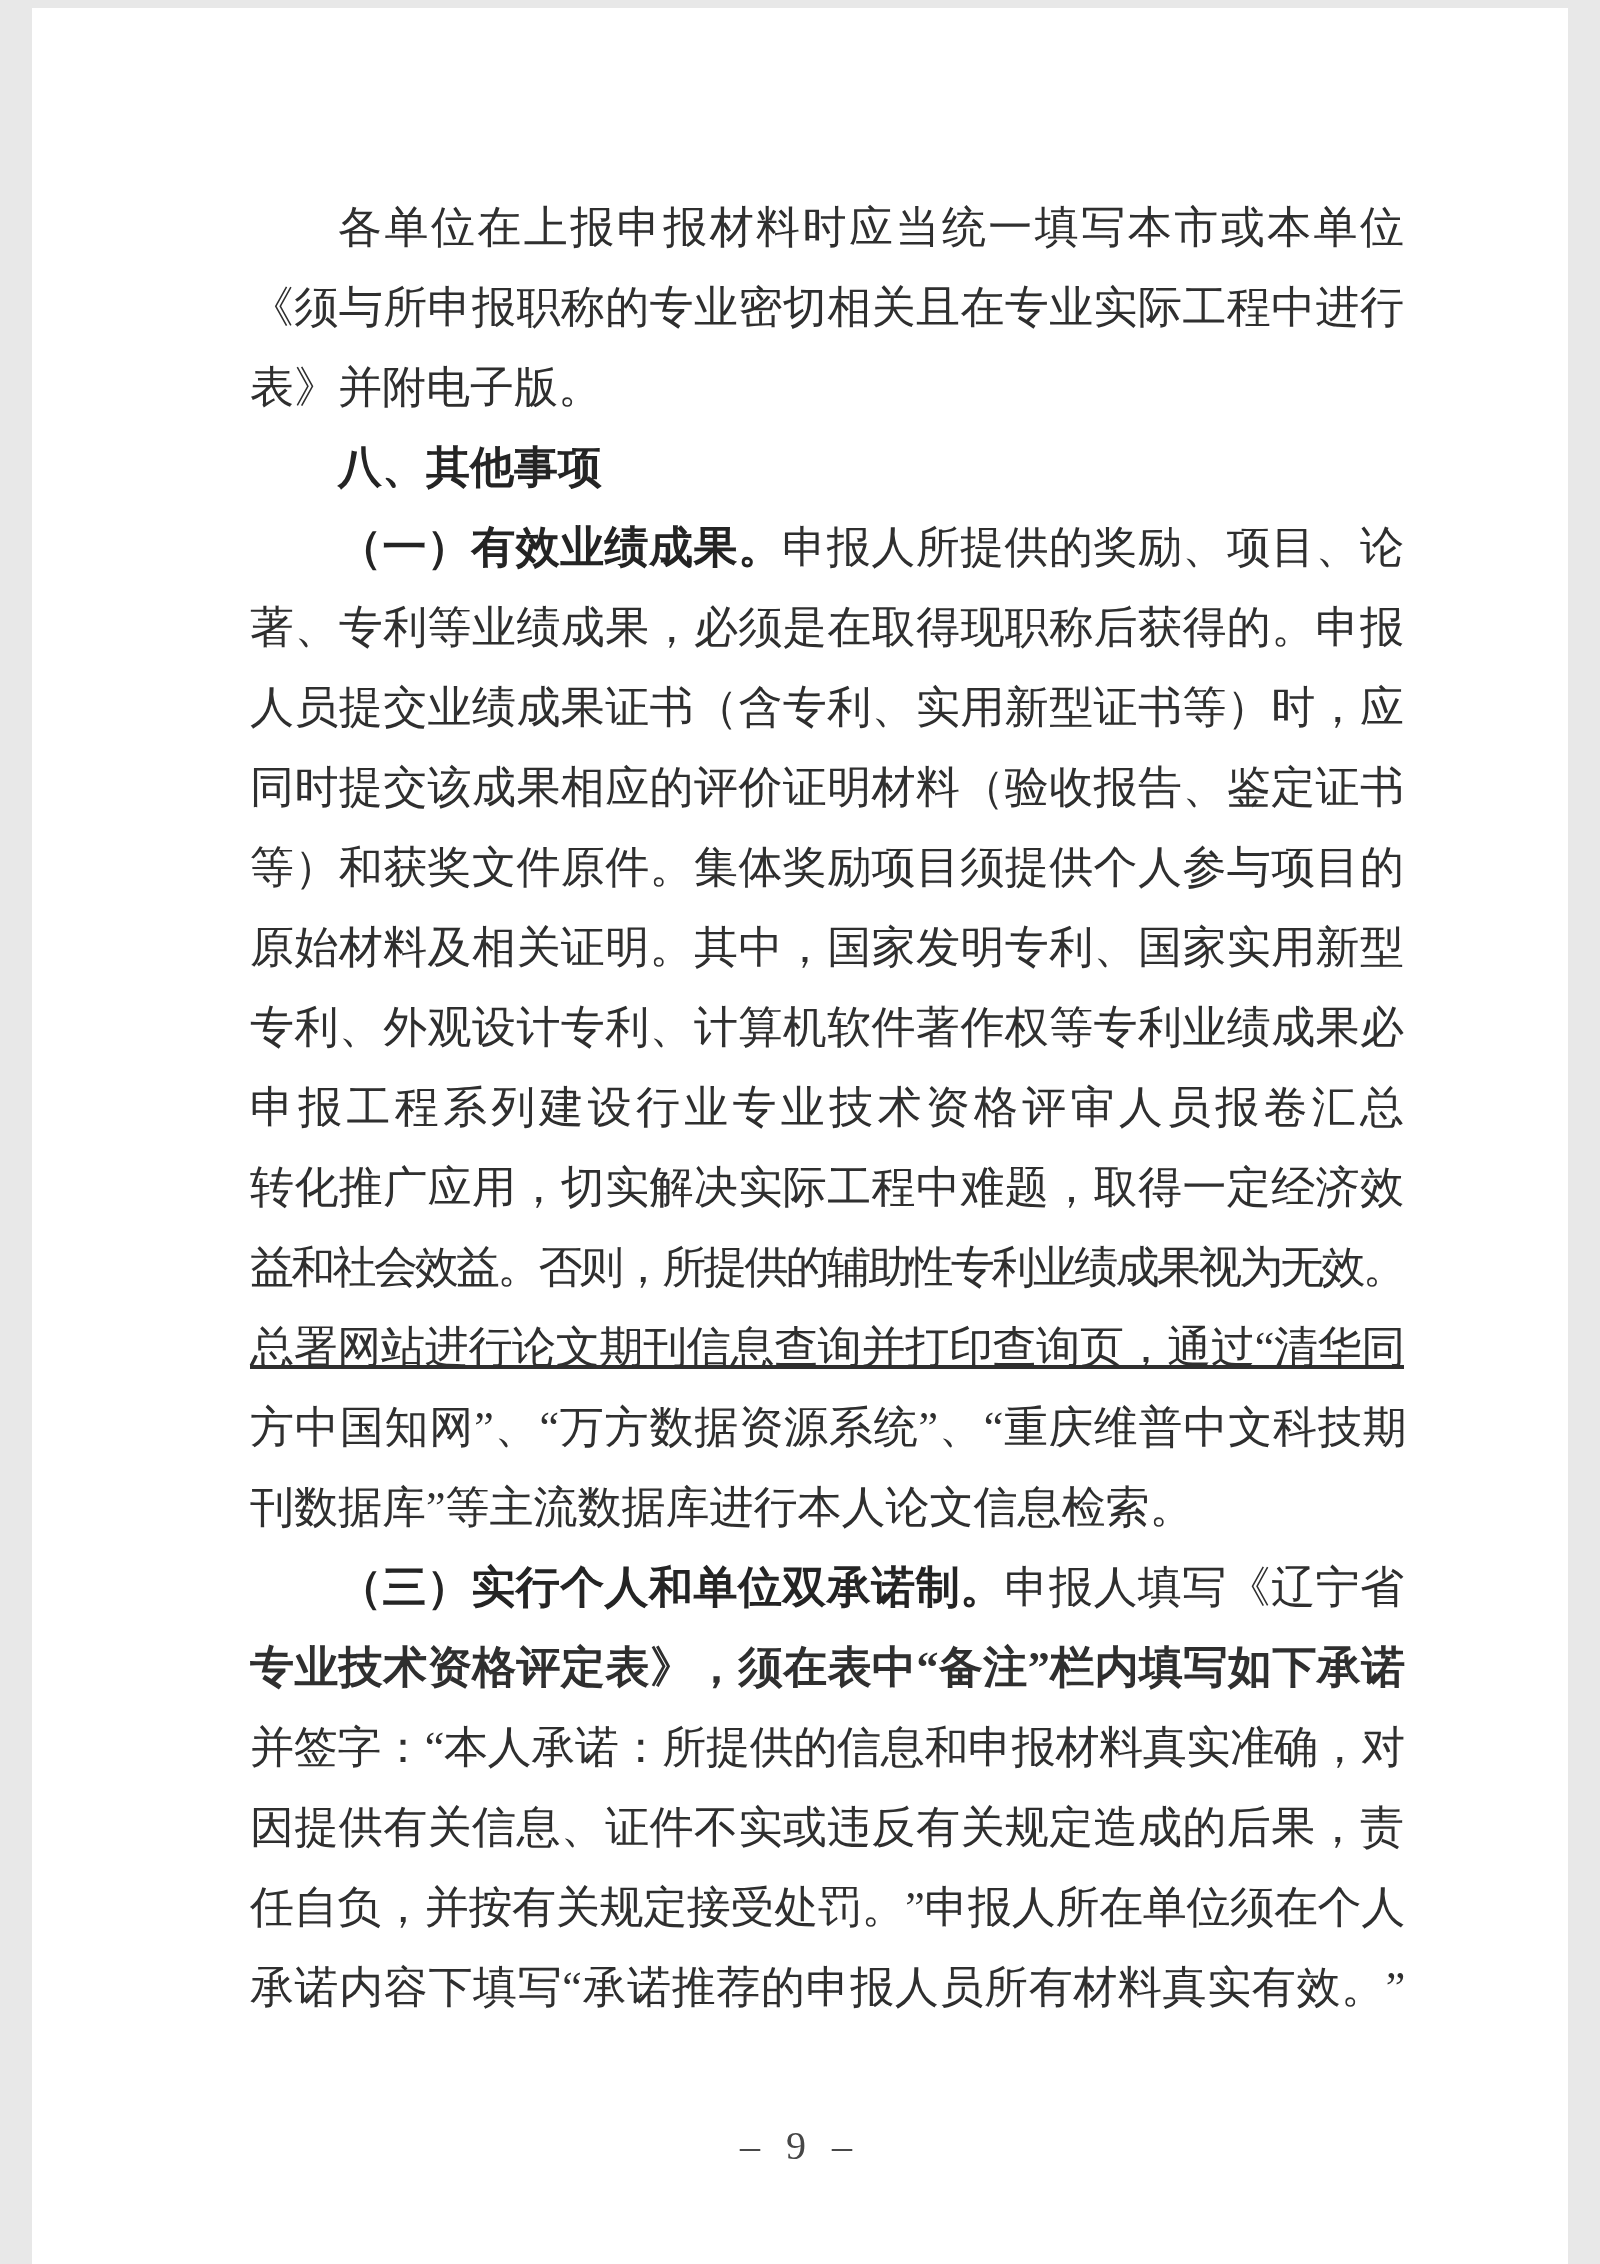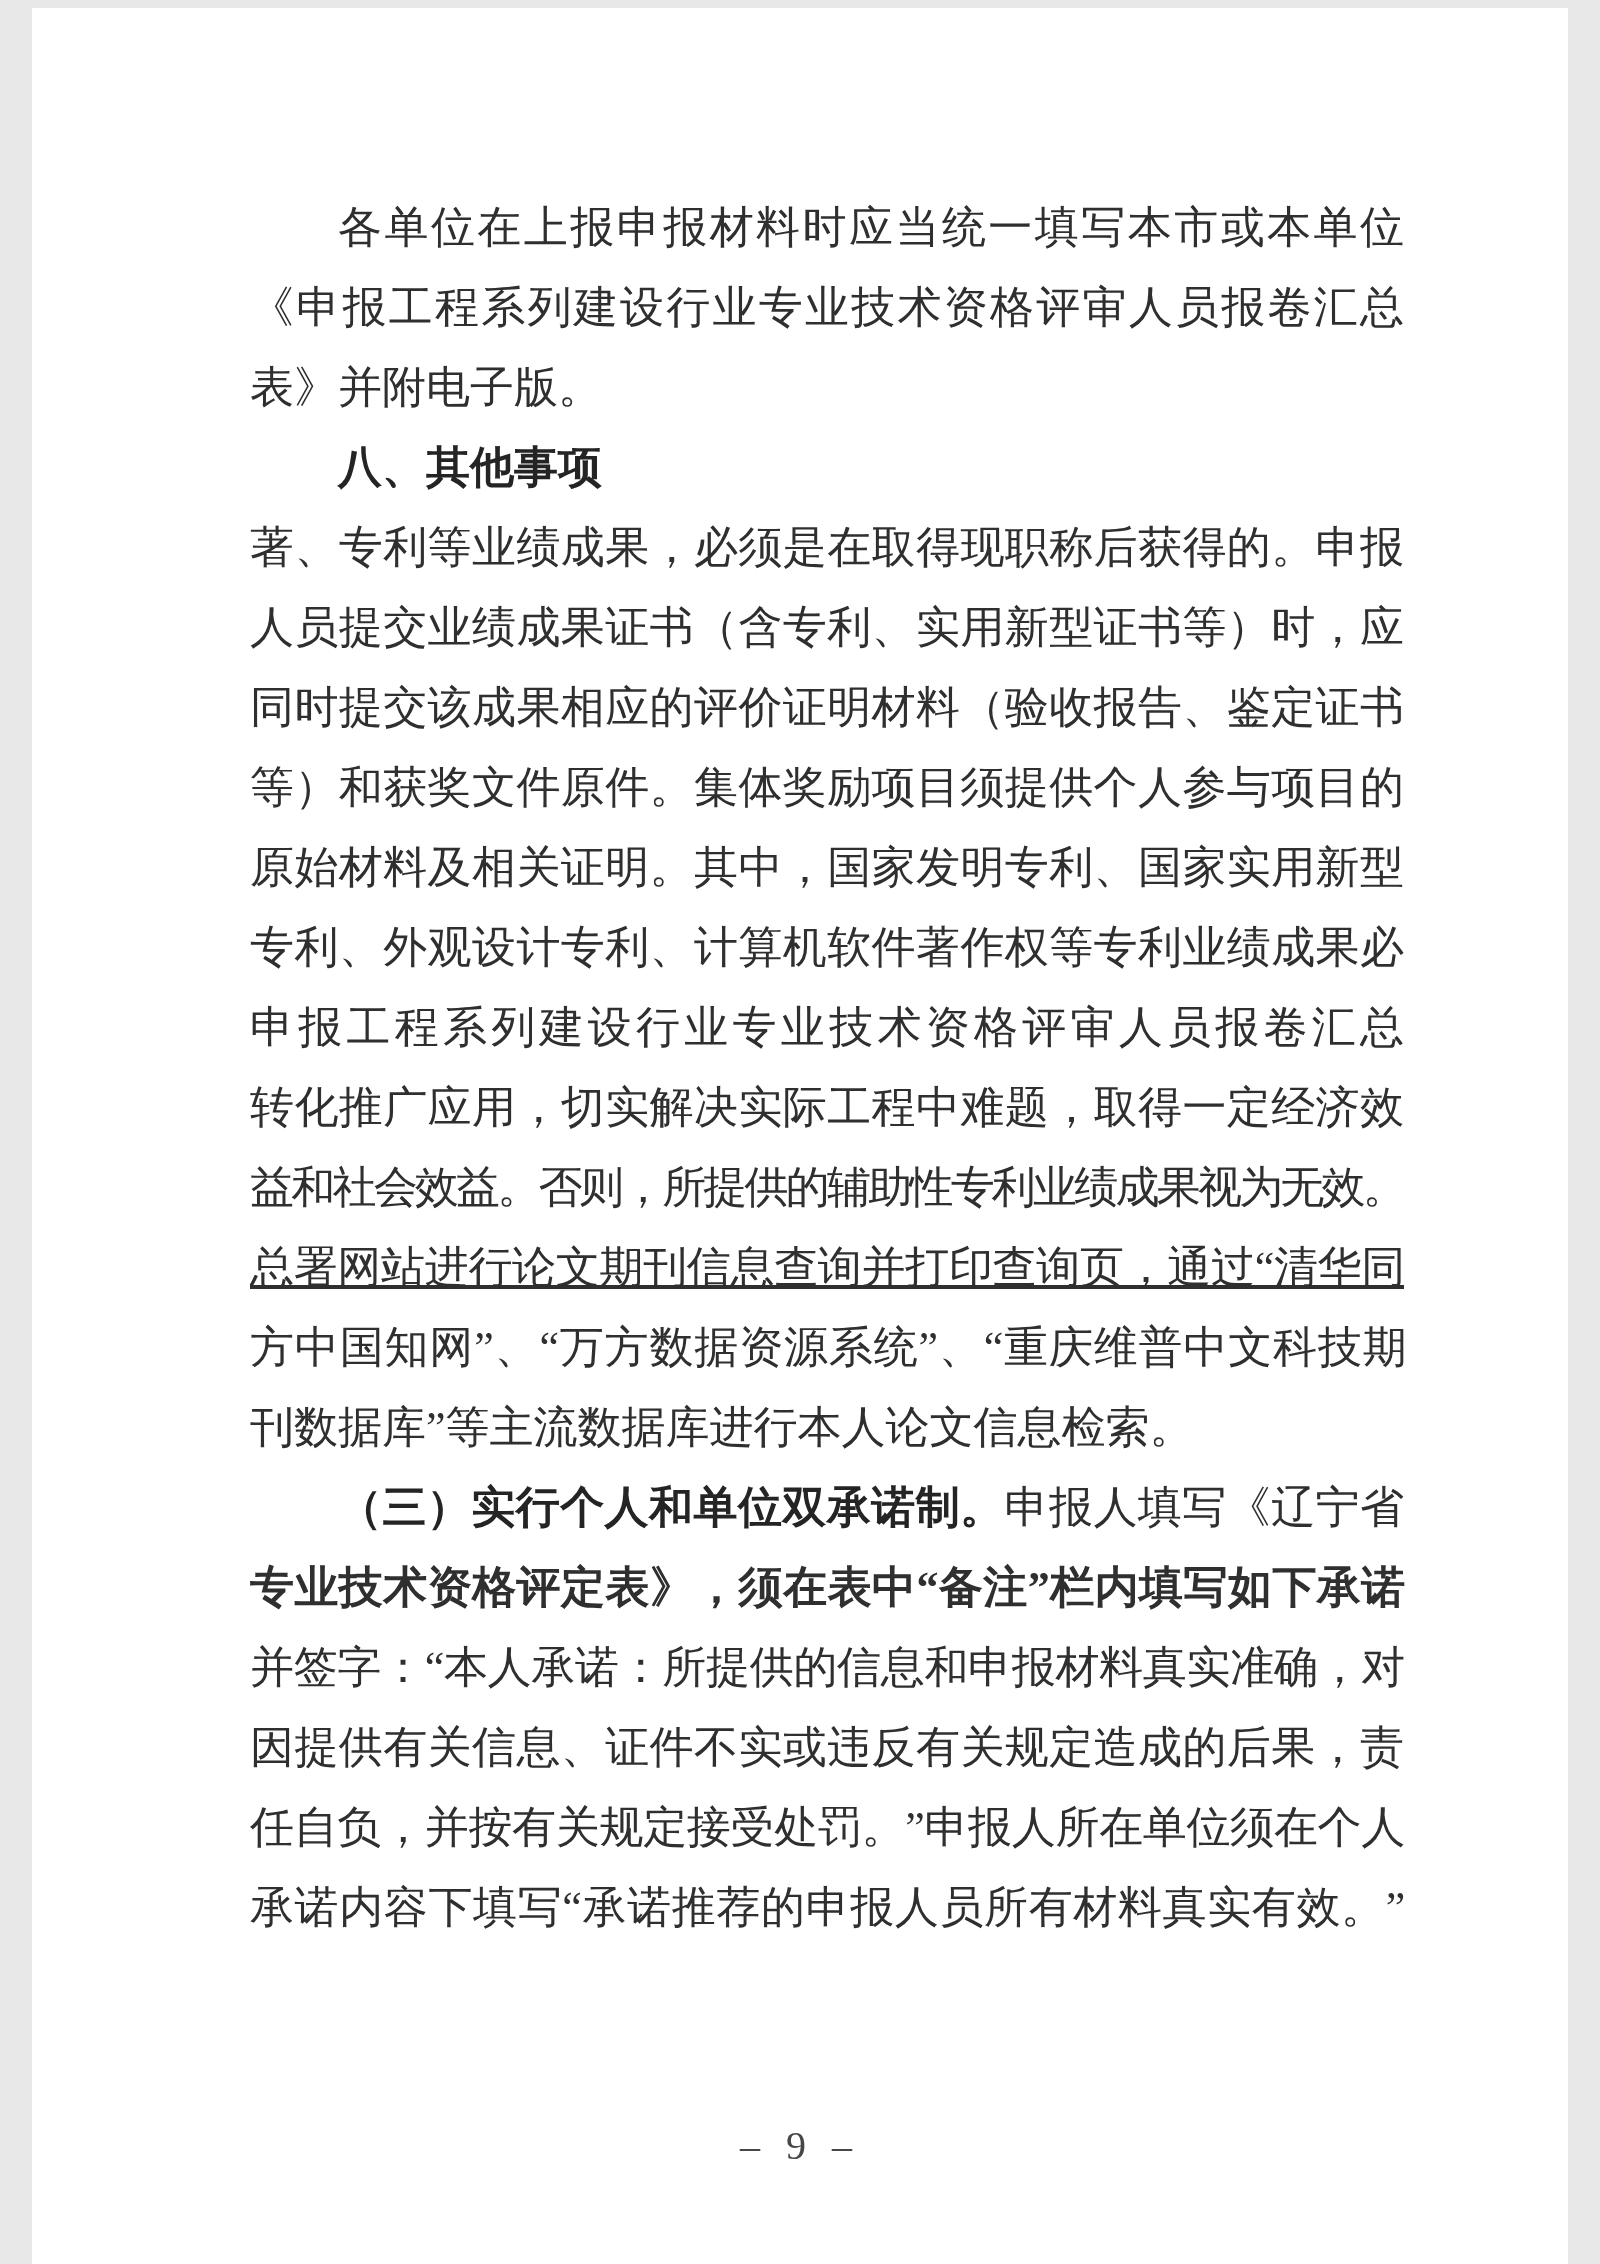--- a/index.html
+++ b/index.html
@@ -59,23 +59,24 @@
     color: #474747;
     font-family: "Liberation Serif", "DejaVu Serif", serif;
   }
 </style>
 </head>
 <body>
 
 <div class="page">
   <div class="body-text">
       <div class="line indent fill"><span class="seg">各单位在上报申报材料时应当统一填写本市或本单位</span></div>
-      <div class="line fill"><span class="seg">《申报工程系列建设行业专业技术资格评审人员报卷汇总</span></div>
+      <div class="line fill"><span class="seg">《须与所申报职称的专业密切相关且在专业实际工程中进行</span></div>
       <div class="line"><span class="seg">表》并附电子版。</span></div>
       <div class="line indent"><span class="seg bold">八、其他事项</span></div>
+      <div class="line indent fill"><span class="seg bold">（一）有效业绩成果。</span><span class="seg">申报人所提供的奖励、项目、论</span></div>
       <div class="line fill"><span class="seg">著、专利等业绩成果，必须是在取得现职称后获得的。申报</span></div>
       <div class="line fill"><span class="seg">人员提交业绩成果证书（含专利、实用新型证书等）时，应</span></div>
       <div class="line fill"><span class="seg">同时提交该成果相应的评价证明材料（验收报告、鉴定证书</span></div>
       <div class="line fill"><span class="seg">等）和获奖文件原件。集体奖励项目须提供个人参与项目的</span></div>
       <div class="line fill"><span class="seg">原始材料及相关证明。其中，国家发明专利、国家实用新型</span></div>
       <div class="line fill"><span class="seg">专利、外观设计专利、计算机软件著作权等专利业绩成果必</span></div>
       <div class="line fill"><span class="seg">申报工程系列建设行业专业技术资格评审人员报卷汇总</span></div>
       <div class="line fill"><span class="seg">转化推广应用，切实解决实际工程中难题，取得一定经济效</span></div>
       <div class="line fill" style="letter-spacing: -2.79px;"><span class="seg">益和社会效益。否则，所提供的辅助性专利业绩成果视为无效。</span></div>
       <div class="line fill" style="letter-spacing: -1.26px; text-decoration: underline;"><span class="seg">总署网站进行论文期刊信息查询并打印查询页，通过“清华同</span></div>

